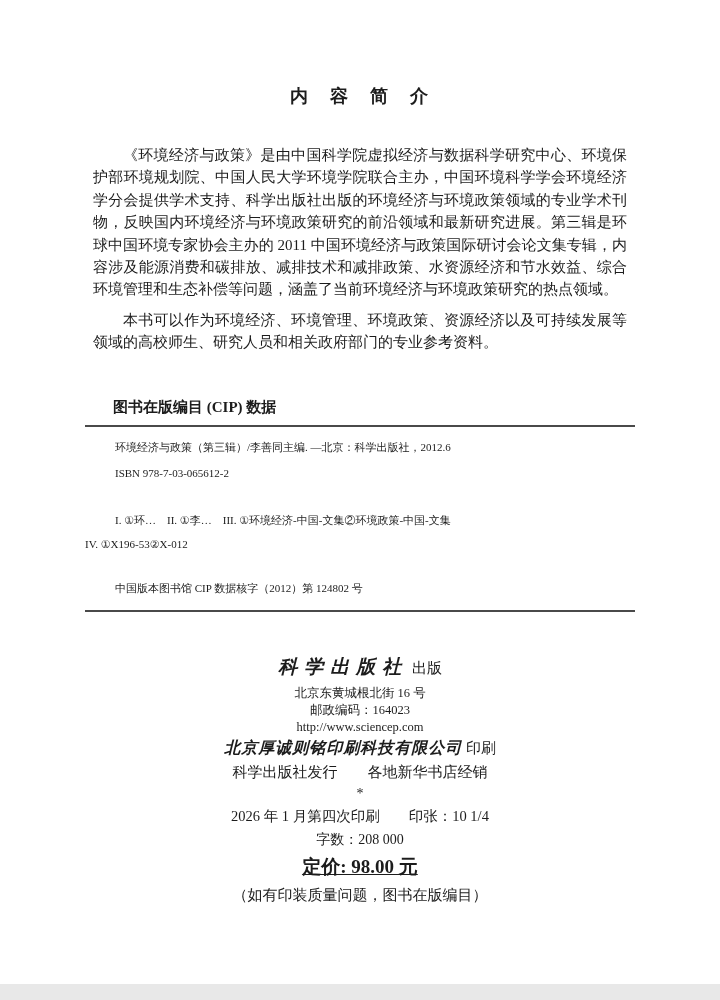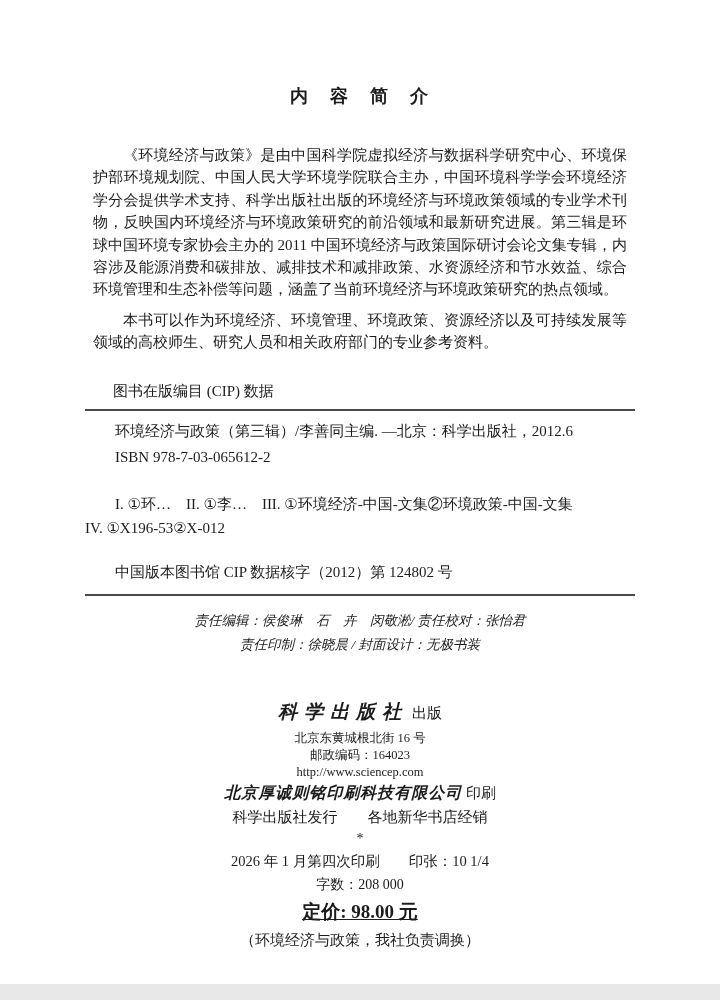--- a/index.html
+++ b/index.html
@@ -28,31 +28,31 @@
   }
   .intro p {
     margin: 8px;
     font-size: 15px;
     line-height: 22.4px;
     text-align: justify;
     text-indent: 2em;
   }
   .intro { margin-top: 36px; }
   .cip-heading {
-    margin-top: 28px;
+    margin-top: 44px;
     padding-left: 28px;
     font-size: 15px;
-    font-weight: normal;
+    font-weight: bold;
   }
   .rule {
     border: none;
     border-top: 2px solid #4a4a4a;
     margin: 8px 0 0 0;
   }
-  .cip-line { font-size: 15px; line-height: 23px; }
+  .cip-line { font-size: 11px; line-height: 23px; }
   .ind { padding-left: 30px; }
   .cip-title-line { margin-top: 9px; }
   .cip-isbn { margin-top: 3px; }
   .cip-class-1 { margin-top: 24px; }
   .cip-class-2 { margin-top: 1px; }
   .cip-registry { margin-top: 21px; }
   .rule-2 { margin-top: 10px; }
   .credits {
     margin-top: 13px;
     text-align: center;
@@ -107,41 +107,37 @@
     <hr class="rule rule-1">
 
     <div class="cip-line cip-title-line ind">环境经济与政策（第三辑）/李善同主编. —北京：科学出版社，2012.6</div>
     <div class="cip-line cip-isbn ind">ISBN 978-7-03-065612-2</div>
     <div class="cip-line cip-class-1 ind">I. ①环…　II. ①李…　III. ①环境经济-中国-文集②环境政策-中国-文集</div>
     <div class="cip-line cip-class-2">IV. ①X196-53②X-012</div>
     <div class="cip-line cip-registry ind">中国版本图书馆 CIP 数据核字（2012）第 124802 号</div>
 
     <hr class="rule rule-2">
 
-    <div class="credits">
-      <div>责任编辑：侯俊琳　石　卉　闵敬淞/ 责任校对：张怡君</div>
-      <div>责任印制：徐晓晨 / 封面设计：无极书装</div>
-    </div>
 
     <div class="imprint">
       <div class="publisher-line">
         <span class="publisher-name">科学出版社</span><span> 出版</span>
       </div>
       <div class="imprint-small address-line">北京东黄城根北街 16 号</div>
       <div class="imprint-small">邮政编码：164023</div>
       <div class="imprint-small">http://www.sciencep.com</div>
       <div class="printer-line">
         <span class="printer-name">北京厚诚则铭印刷科技有限公司</span><span> 印刷</span>
       </div>
       <div class="distribution-line">科学出版社发行　　各地新华书店经销</div>
       <div class="star-sep">*</div>
       <div class="edition-block">
         <div class="inner">
           <div>2026 年 1 月第四次印刷　　印张：10 1/4</div>
         </div>
       </div>
       <div class="word-count-line">字数：208 000</div>
       <div class="price-line">定价: 98.00 元</div>
-      <div class="notice-line">（环境经济与政策，我社负责调换）</div>
+      <div class="notice-line">（如有印装质量问题，图书在版编目）</div>
     </div>
 
   </div>
 </div>
 
 </body></html>

